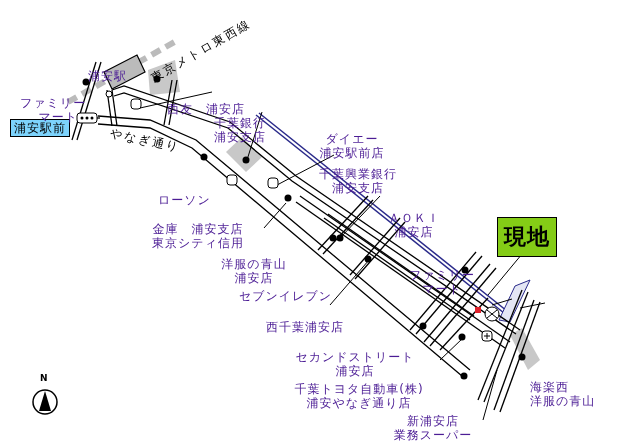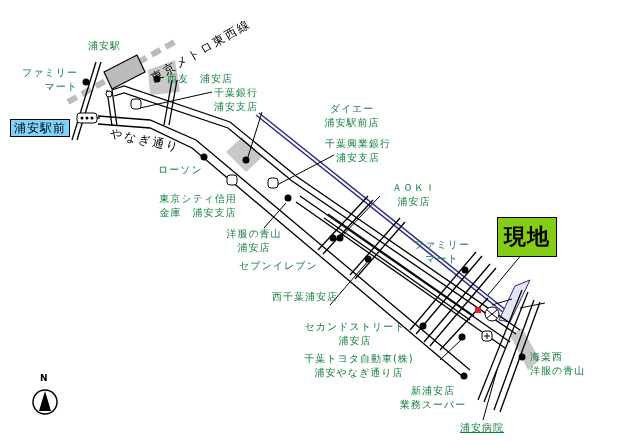--- a/index.html
+++ b/index.html
@@ -1,19 +1,19 @@
 <!DOCTYPE html>
 <html><head>
 <meta charset="utf-8">
 <style>
   html, body { margin:0; padding:0; background:#fff; }
   #map { position:relative; width:640px; height:441px; overflow:hidden; background:#fff;
          font-family:"DejaVu Sans","Liberation Sans",sans-serif; color:#000; }
   svg.base { position:absolute; left:0; top:0; }
-  .lbl { position:absolute; font-size:10px; line-height:14px; white-space:nowrap; color:#15803d; letter-spacing:1px; }
+  .lbl { position:absolute; font-size:12px; line-height:14px; white-space:nowrap; color:#4c1d95; letter-spacing:1px;margin-top:30px; }
   .lbl.c { text-align:center; }
   .lbl.r { text-align:right; }
   .boxed { position:absolute; border:1.5px solid #000; background:#7dd3fc; font-size:12px; line-height:14px; padding:1px 3px; letter-spacing:1px; }
   .genchi { position:absolute; left:497px; top:217px; width:58px; height:38px; border:1.5px solid #000; background:#84cc16;
             font-size:22px; font-weight:bold; line-height:38px; text-align:center; letter-spacing:1px; }
   .rot { position:absolute; font-size:12px; white-space:nowrap; transform-origin:0 0; letter-spacing:2px; }
   .north { position:absolute; left:40px; top:373px; font-size:9px; font-weight:bold; }
 </style>
 </head>
 <body>
@@ -147,22 +147,22 @@
   <div class="lbl c" style="left:265px;top:102px;width:78px;padding-left:48px;">
     <div>ダイエー</div>
       <div>浦安駅前店</div>
     </div>
   <div class="lbl c" style="left:310px;top:137px;width:96px;">
     <div>千葉興業銀行</div>
       <div>浦安支店</div>
     </div>
   <div class="lbl" style="left:158px;top:163px;">ローソン</div>
   <div class="lbl c" style="left:146px;top:192px;width:104px;">
-    <div>東京シティ信用</div>
-      <div>金庫　浦安支店</div>
+    <div>金庫　浦安支店</div>
+      <div>東京シティ信用</div>
     </div>
   <div class="lbl c" style="left:216px;top:227px;width:76px;">
     <div>洋服の青山</div>
       <div>浦安店</div>
     </div>
   <div class="lbl" style="left:239px;top:259px;">セブンイレブン</div>
   <div class="lbl c" style="left:384px;top:181px;width:60px;">
     <div>ＡＯＫＩ</div>
       <div>浦安店</div>
     </div>

